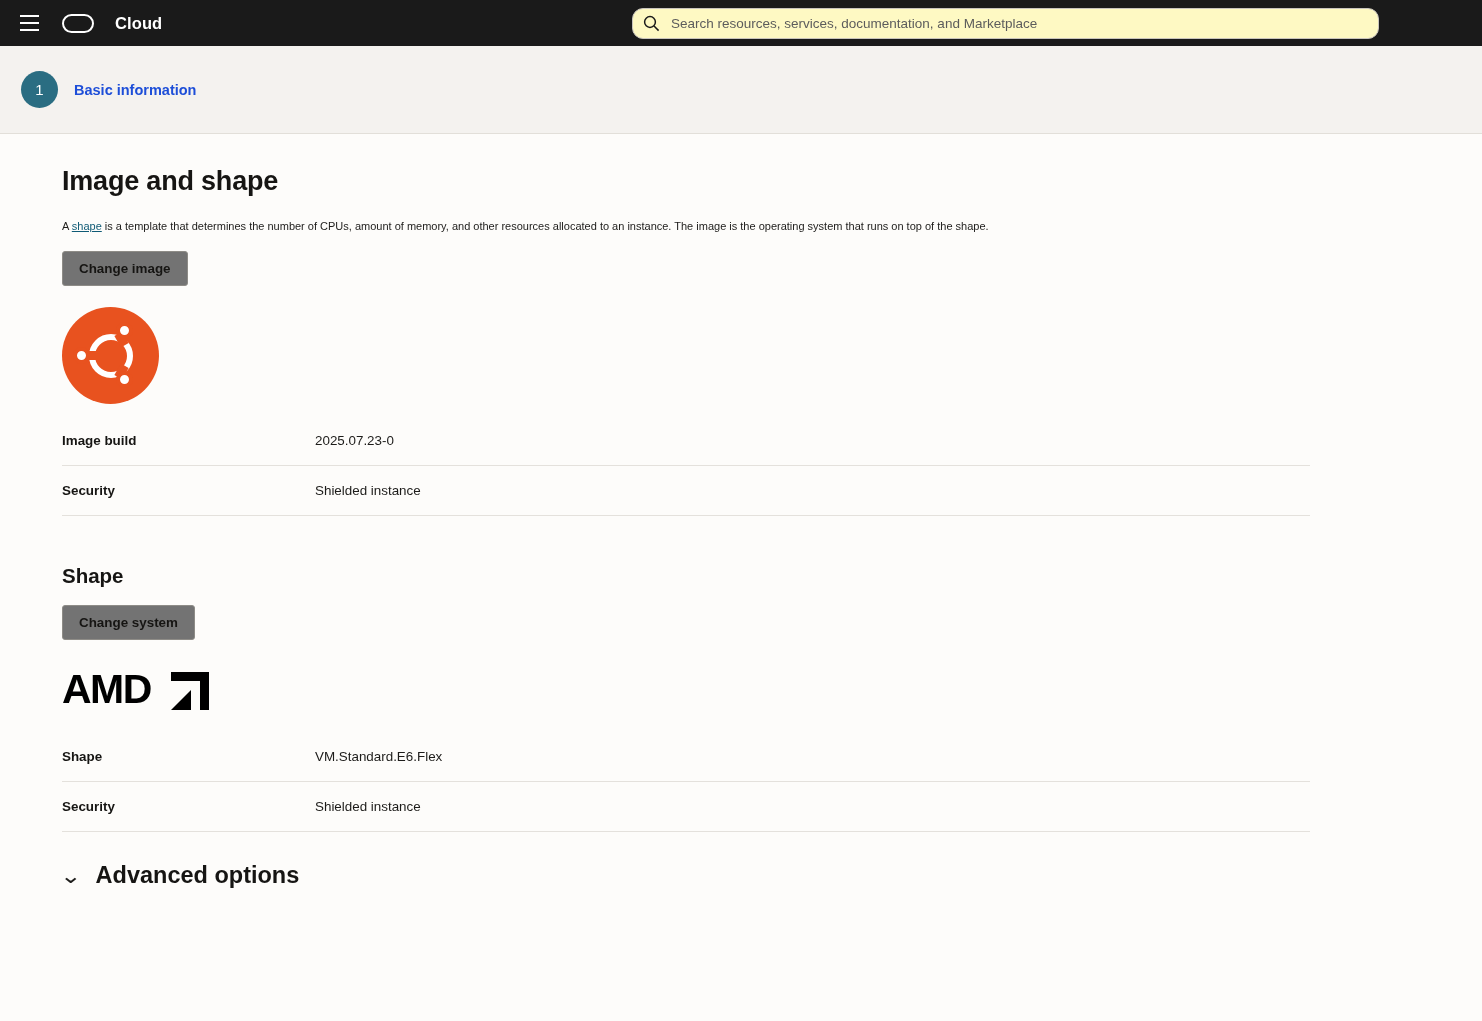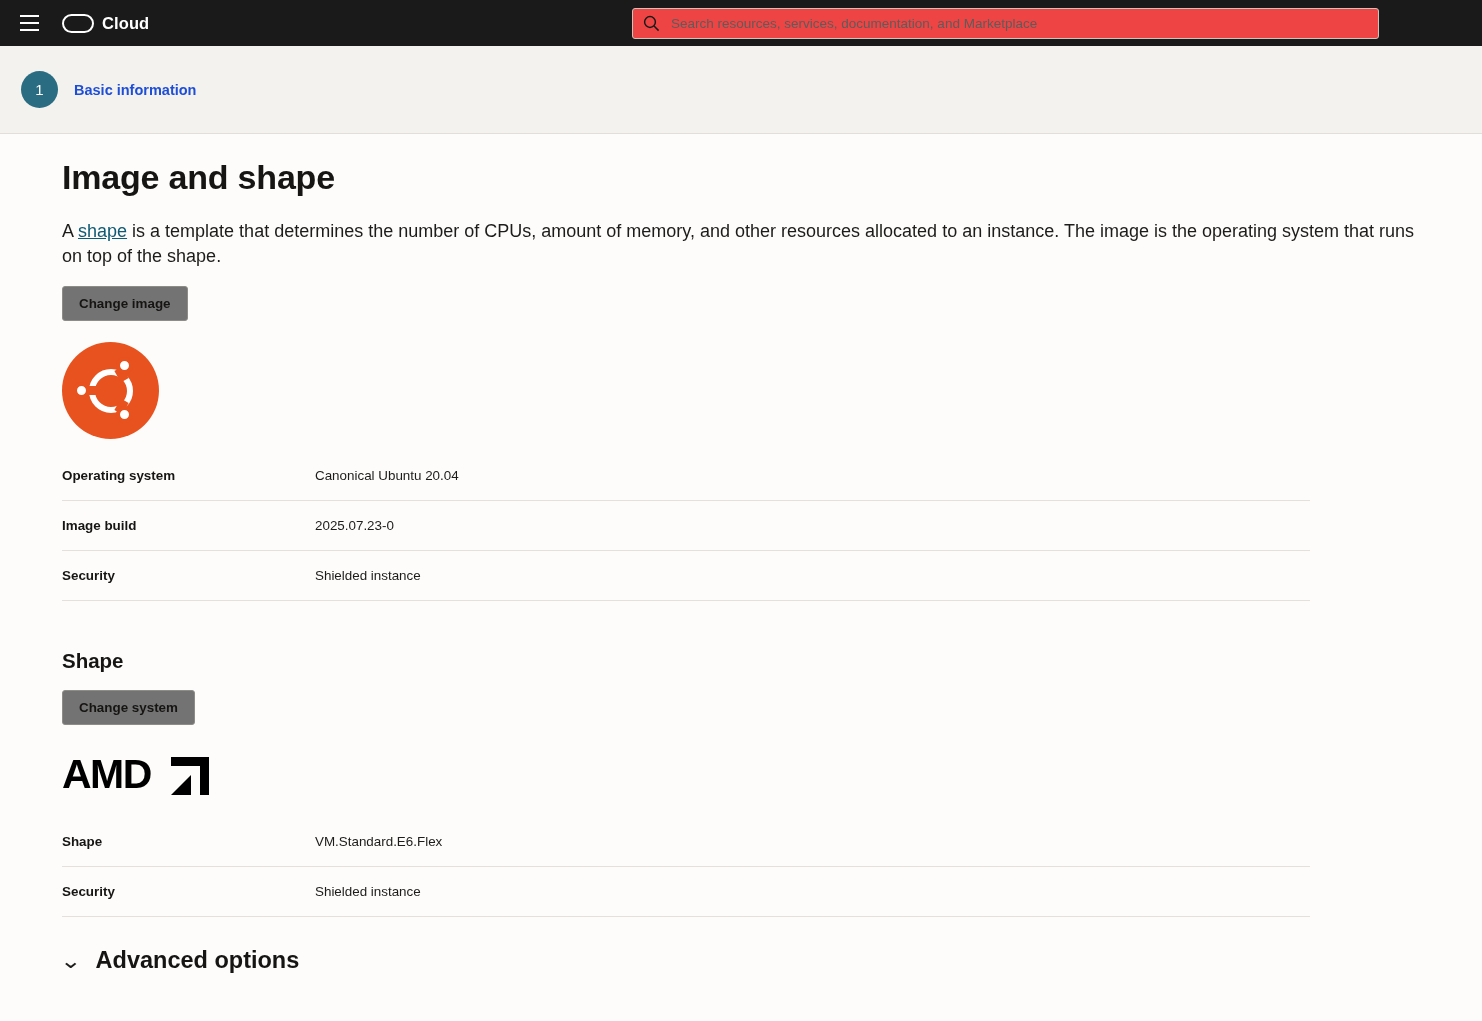--- a/index.html
+++ b/index.html
@@ -28,42 +28,42 @@
     gap: 5px;
     cursor: pointer;
   }
   .hamburger span {
     display: block;
     width: 19px; height: 2px;
     background: #fff;
   }
   .brand {
     display: flex; align-items: center;
-    gap: 8px;
+    gap: 21px;
     margin-left: 18px;
   }
   .brand-mark {
     width: 32px; height: 19px;
     border: 2.6px solid #fff;
     border-radius: 10px;
   }
   .brand-text {
     color: #fff;
     font-size: 16.5px;
     font-weight: 600;
     letter-spacing: .1px;
   }
   .searchbox {
     position: absolute;
     left: 632px;
     width: 747px;
     height: 31px;
-    background: #ef4444;
+    background: #fef9c3;
     border: 1px solid #c9c5bd;
-    border-radius: 3px;
+    border-radius: 11px;
     display: flex;
     align-items: center;
     padding: 0 10px;
   }
   .searchbox svg { flex: 0 0 auto; }
   .searchbox input {
     border: none;
     outline: none;
     flex: 1;
     font-family: "Liberation Sans", sans-serif;
@@ -97,27 +97,27 @@
     font-size: 14.5px;
     font-weight: bold;
     color: #1d4ed8;
   }
 
   
   .content {
     padding: 24px 62px 0 62px;
   }
   h1.section-title {
-    font-size: 34px;
-    font-weight: bold;
-    margin: 0 0 0 0;
+    font-size: 27px;
+    font-weight: bold;
+    margin: 8px 0 0 0;
     letter-spacing: -.2px;
   }
   p.desc {
-    font-size: 18px;
+    font-size: 11px;
     margin: 22px 0 0 0;
     color: #1d1c1a;
     line-height: 1.4;
   }
   p.desc a {
     color: #0f5a75;
     text-decoration: underline;
   }
   h2.sub-title {
     font-size: 20.5px;
@@ -290,24 +290,20 @@
     <div class="cut c1"></div>
     <div class="cut c2"></div>
     <div class="cut c3"></div>
     <div class="dot d1"></div>
     <div class="dot d2"></div>
     <div class="dot d3"></div>
   </div>
 
   <table class="kv first-top">
     <tbody>
-        <tr>
-      <td class="k">Operating system</td>
-      <td class="v">Canonical Ubuntu 20.04</td>
-    </tr>
     <tr>
       <td class="k">Image build</td>
       <td class="v">2025.07.23-0</td>
     </tr>
     <tr>
       <td class="k">Security</td>
       <td class="v">Shielded instance</td>
     </tr>
   </tbody>
     </table>

